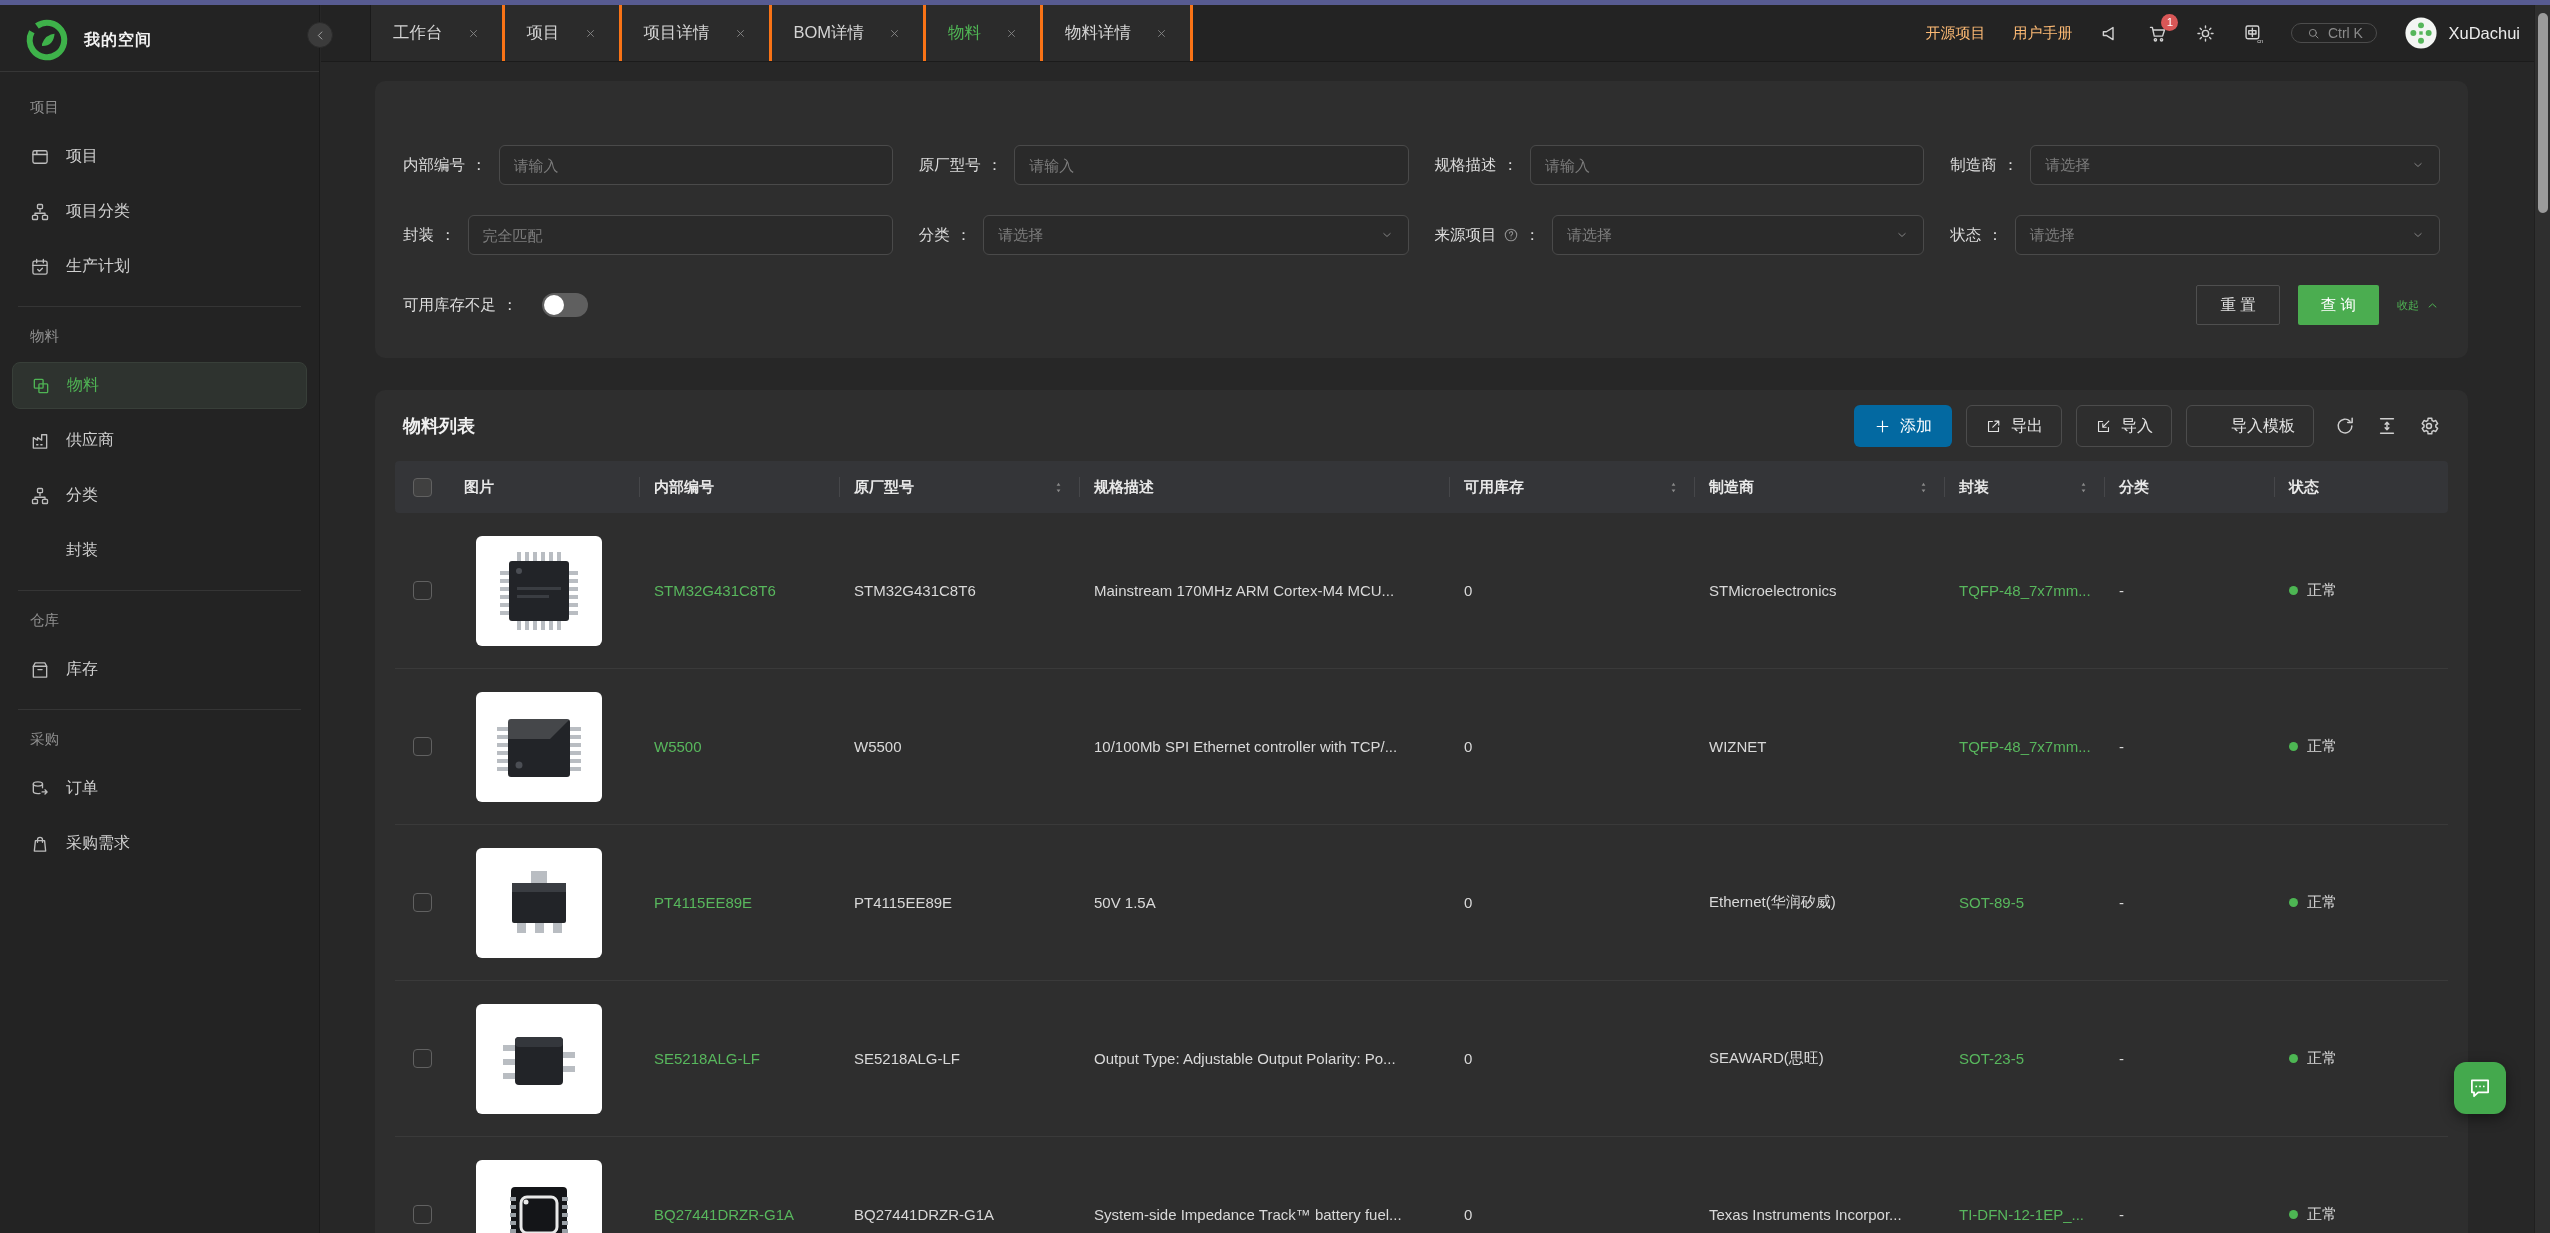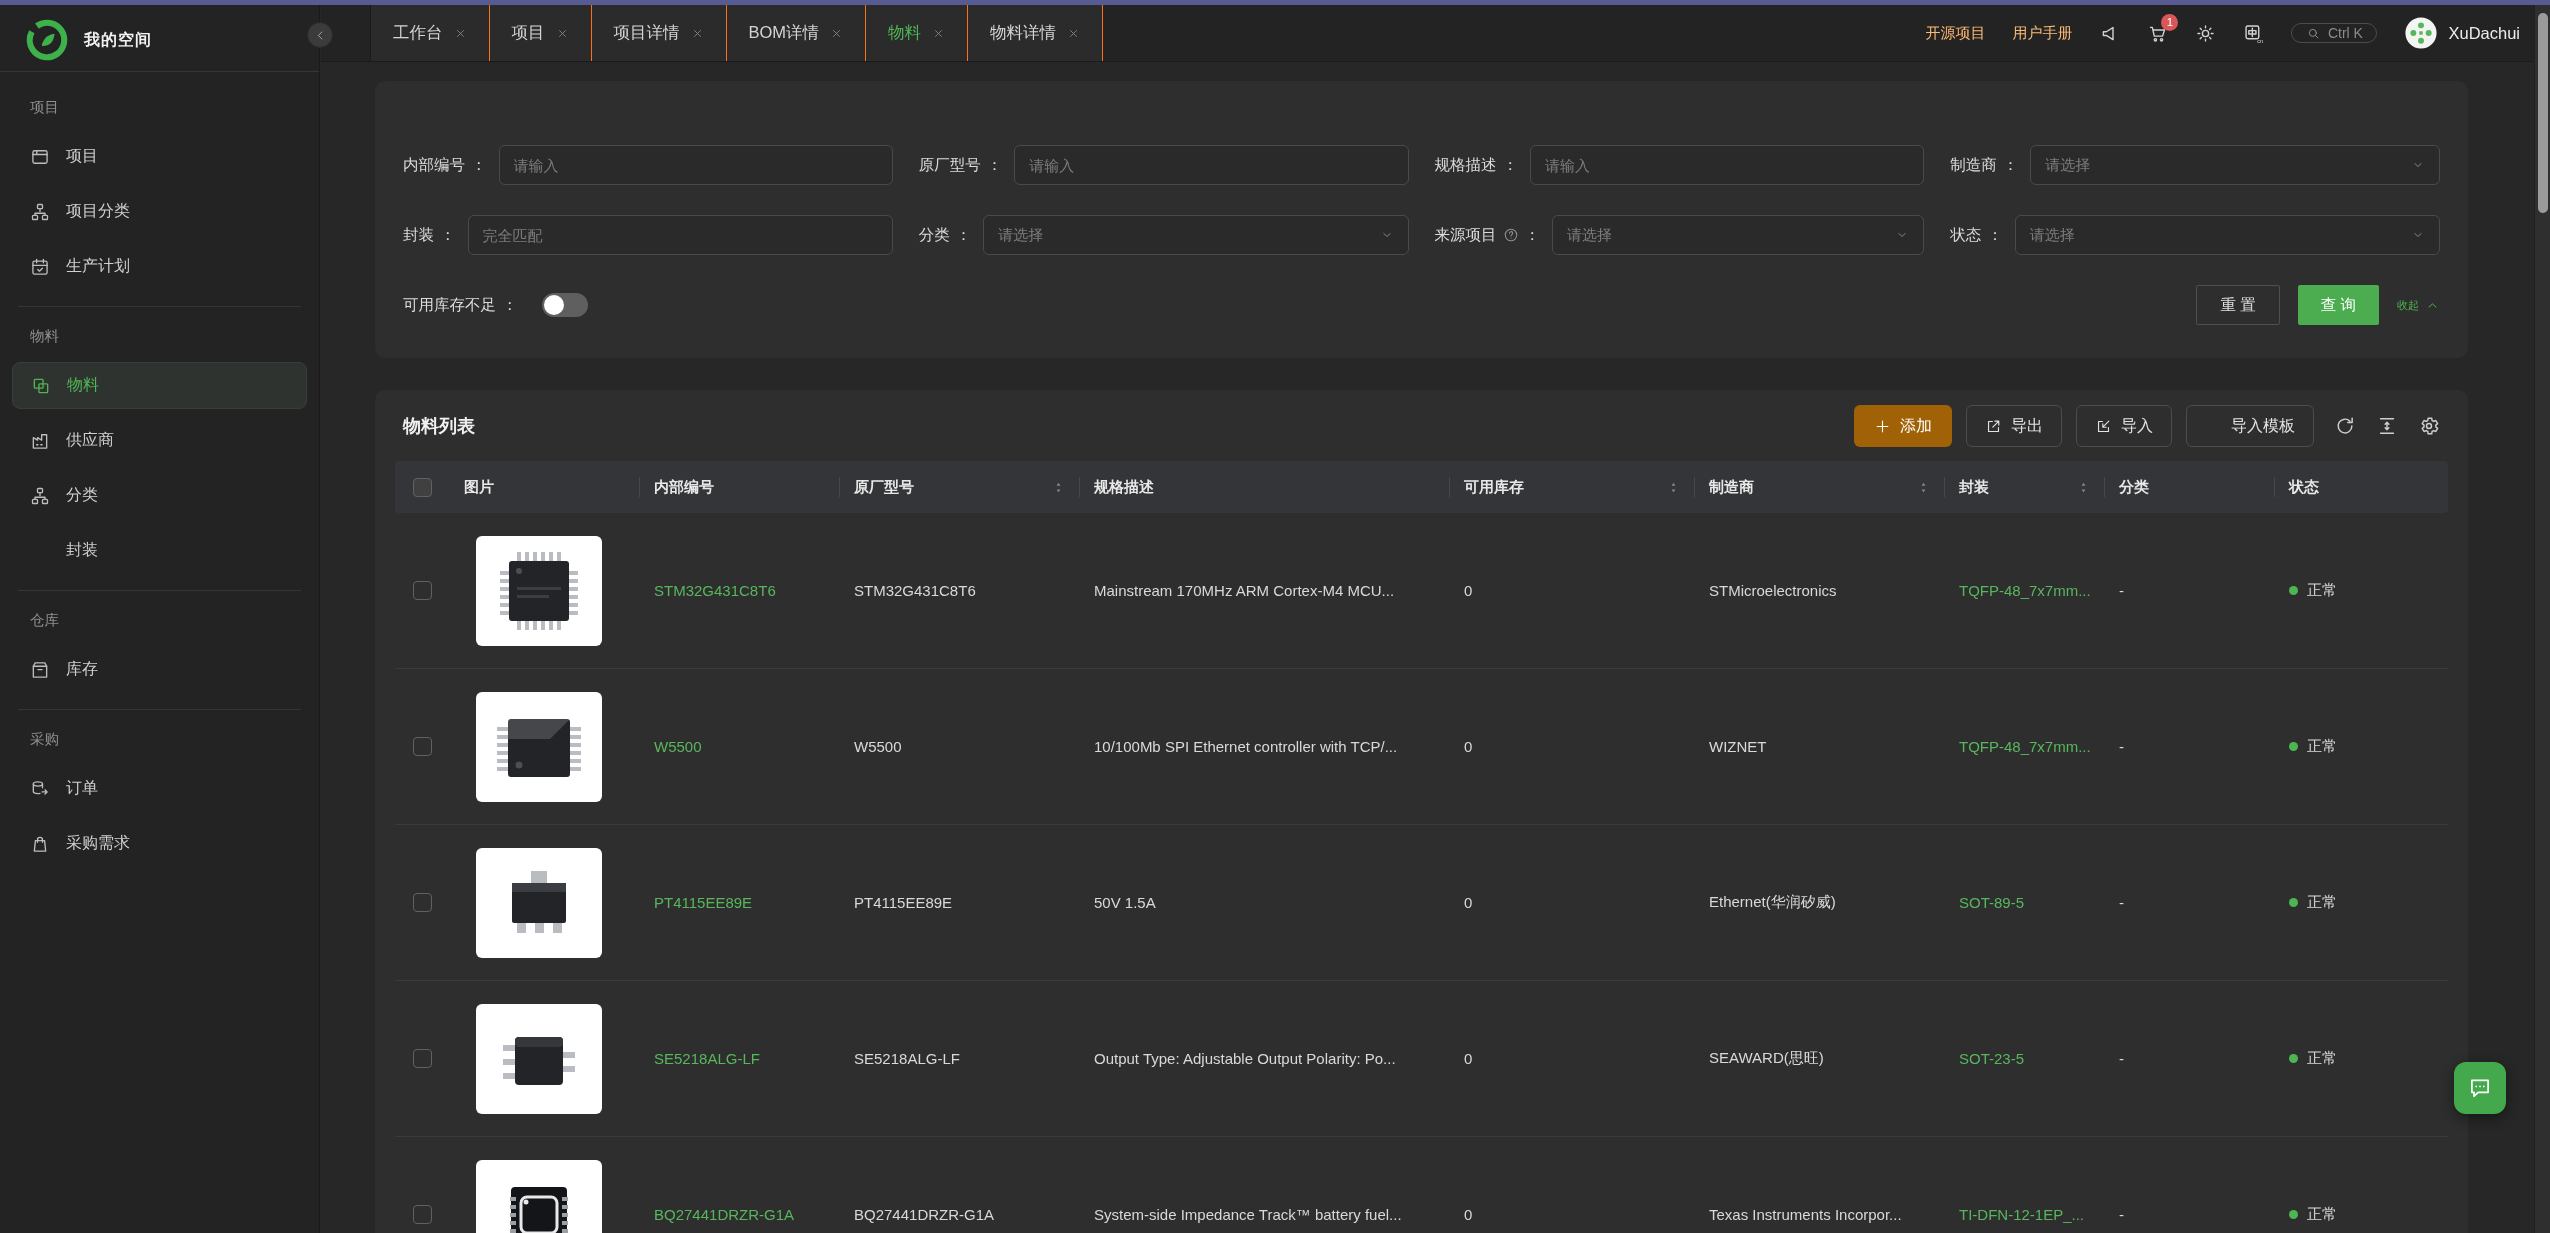--- a/index.html
+++ b/index.html
@@ -19,21 +19,21 @@
   .side-item .ic{width:20px;height:20px;color:#bdbdbd;}
   .side-item.active{background:#2e332f;border:1px solid #383f39;color:#4fb454;}
   .side-item.active .ic{color:#4fb454;}
   .side-divider{height:1px;background:#353535;margin:16px 18px 0 18px;}
   .collapse-btn{position:absolute;left:307px;top:22px;width:26px;height:26px;border-radius:50%;background:#3b3b3b;border:1px solid #2a2a2a;color:#b5b5b5;display:flex;align-items:center;justify-content:center;z-index:30;cursor:pointer;}
   .collapse-btn .ic{width:13px;height:13px;}
 
   
   .topbar{position:absolute;left:321px;top:5px;right:16px;height:57px;background:#232323;border-bottom:1px solid #1b1b1b;display:flex;align-items:stretch;z-index:20;}
   .tabs{display:flex;margin-left:49px;height:100%;}
-  .tab{display:flex;align-items:center;gap:11px;padding:0 22px;background:#2b2b2b;border-right:1px solid #f97316;font-size:16.5px;color:#d4d4d4;cursor:pointer;}
+  .tab{display:flex;align-items:center;gap:24px;padding:0 22px;background:#2b2b2b;border-right:3px solid #f97316;font-size:16.5px;color:#d4d4d4;cursor:pointer;}
   .tab:first-child{border-left:1px solid #1a1a1a;}
   .tab.active{color:#4fb454;}
   .tab .close-ic{width:13px;height:13px;color:#8a8a8a;}
   .top-right{display:flex;align-items:center;gap:27px;margin-left:auto;padding-right:14px;}
   .top-link{font-size:15px;color:#fdba74;cursor:pointer;white-space:nowrap;}
   .top-ic{width:21px;height:21px;color:#d2d2d2;cursor:pointer;}
   .cart-wrap{position:relative;cursor:pointer;display:flex;}
   .badge{position:absolute;top:-9px;right:-10px;min-width:17px;height:17px;border-radius:9px;background:#d95757;color:#fff;font-size:11.5px;display:flex;align-items:center;justify-content:center;padding:0 4px;}
   .search-pill{display:flex;align-items:center;gap:7px;width:86px;height:20px;border:1px solid #4c4c4c;border-radius:17px;justify-content:center;color:#8b8b8b;font-size:14px;cursor:pointer;}
   .search-pill .ic{width:15px;height:15px;}
@@ -65,21 +65,21 @@
   .btn-reset{padding:0 23px;border:1px solid #4f4f4f;background:transparent;color:#e0e0e0;}
   .btn-query{padding:0 23px;background:#4bad50;color:#fff;border:none;}
   .collapse-link{display:flex;align-items:center;gap:6px;color:#4fb454;font-size:11px;cursor:pointer;}
   .collapse-link .ic{width:15px;height:15px;}
 
   
   .table-card{left:54px;top:328px;width:2093px;height:900px;padding:0 20px;}
   .list-head{display:flex;align-items:center;padding:15px 8px 14px 8px;}
   .list-title{font-size:18px;font-weight:700;color:#f0f0f0;}
   .list-tools{margin-left:auto;display:flex;align-items:center;gap:14px;}
-  .btn-add{height:42px;padding:0 20px;background:#a16207;color:#fff;border:none;border-radius:6px;font-size:16px;display:flex;align-items:center;gap:9px;cursor:pointer;}
+  .btn-add{height:42px;padding:0 20px;background:#0369a1;color:#fff;border:none;border-radius:6px;font-size:16px;display:flex;align-items:center;gap:9px;cursor:pointer;}
   .btn-tool{height:42px;padding:0 18px;background:transparent;border:1px solid #4c4c4c;color:#e3e3e3;border-radius:6px;font-size:16px;display:flex;align-items:center;gap:9px;cursor:pointer;}
   .btn-add .ic,.btn-tool .ic{width:17px;height:17px;}
   .icon-btn{width:22px;height:22px;color:#cfcfcf;cursor:pointer;margin-left:6px;}
   .grid-cols{display:grid;grid-template-columns:55px 190px 200px 240px 370px 245px 250px 160px 170px 1fr;}
   .thead{background:#343538;border-radius:4px;height:52px;align-items:center;}
   .hcell{display:flex;align-items:center;padding:0 14px;font-size:15px;font-weight:700;color:#e8e8e8;position:relative;height:100%;}
   .hcell.sep:after{content:"";position:absolute;right:0;top:16px;bottom:16px;width:1px;background:#46474a;}
   .hcell .sort{margin-left:auto;width:15px;height:15px;flex:0 0 auto;}
   .hc-check{justify-content:center;padding:0;}
   .cb{width:19px;height:19px;border:1.5px solid #616161;border-radius:4px;background:transparent;display:block;cursor:pointer;}

